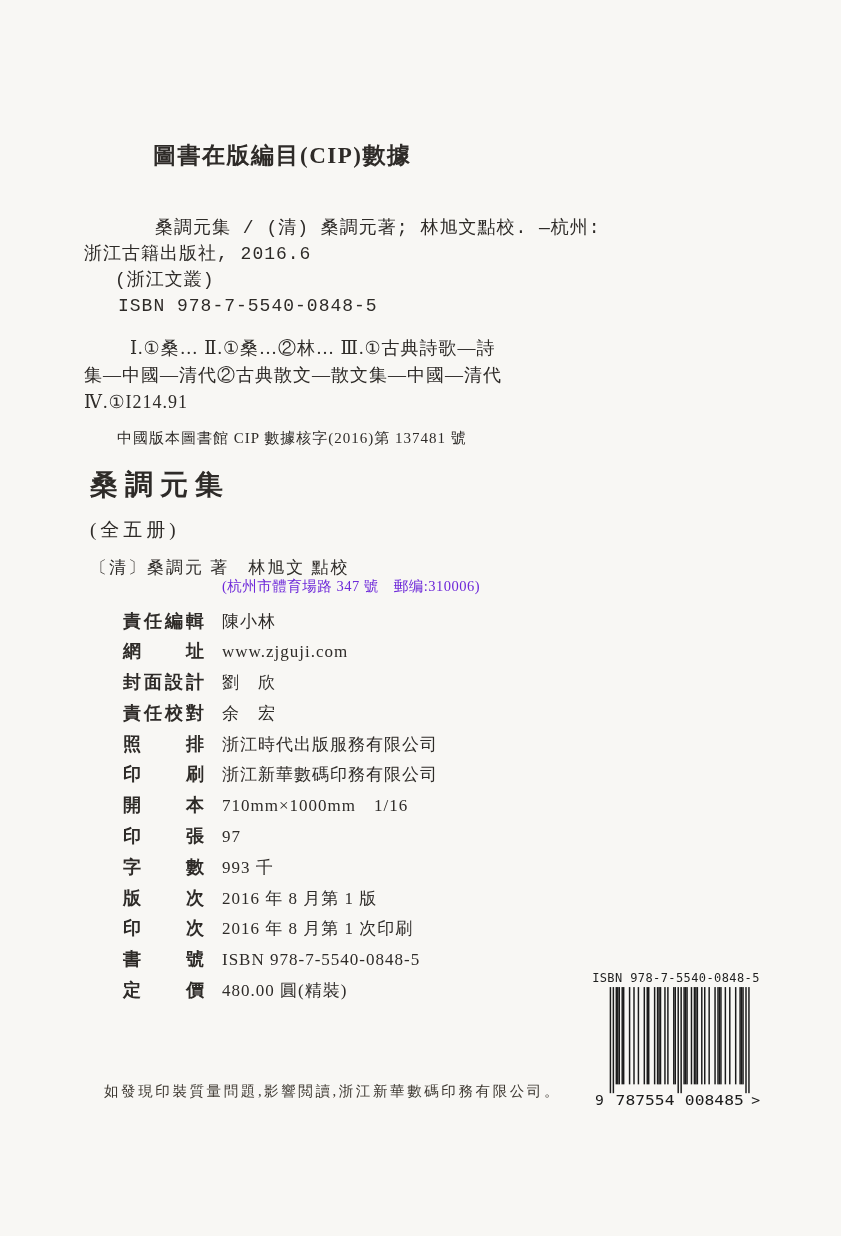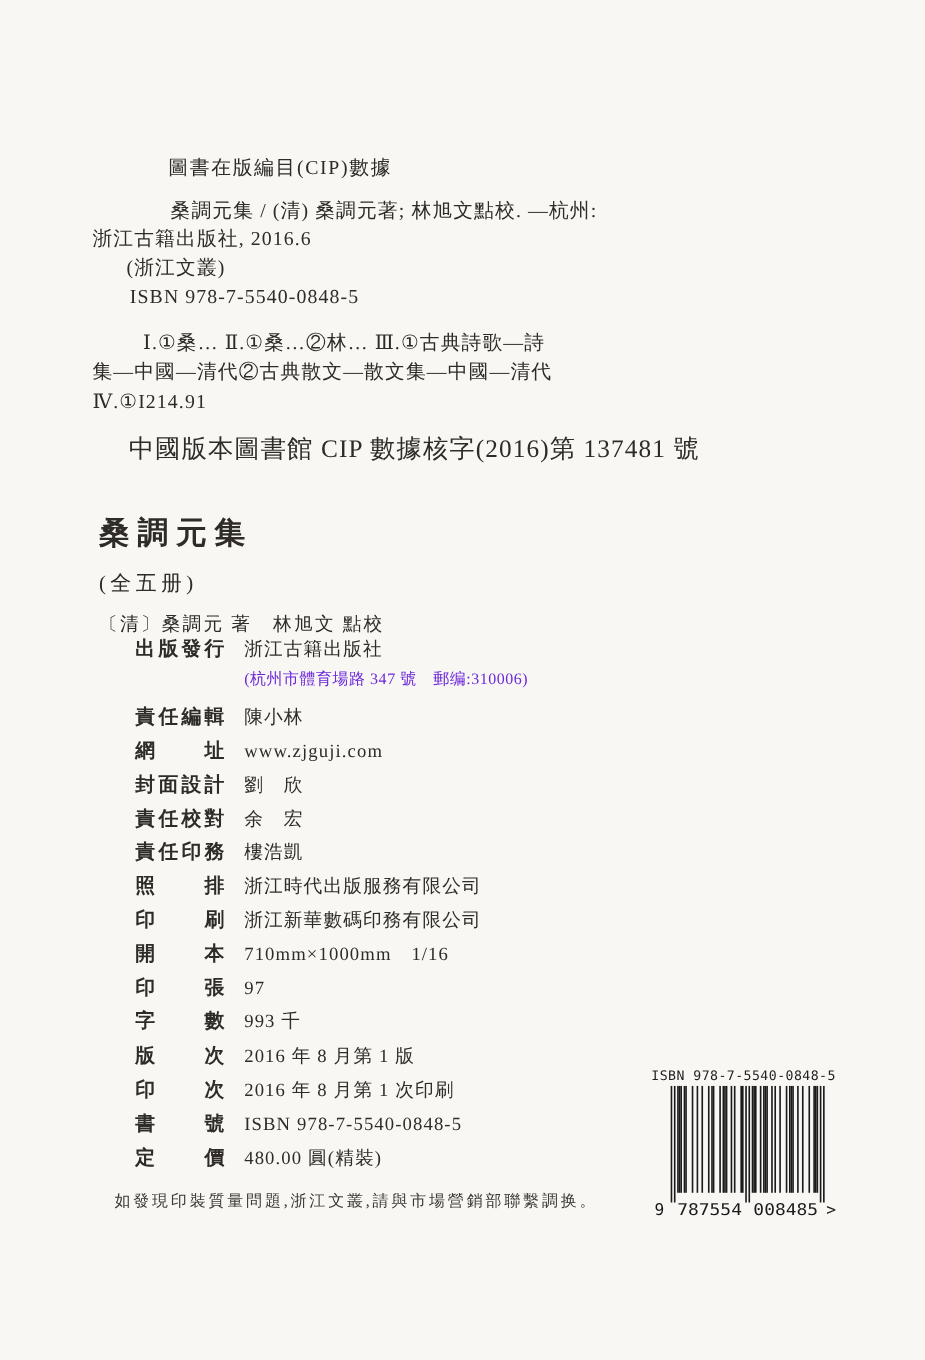--- a/index.html
+++ b/index.html
@@ -1,29 +1,29 @@
 <!DOCTYPE html>
 <html><head>
 <meta charset="utf-8">
 <style>
   html,body{margin:0;padding:0;}
   body{background:#f8f7f4;font-family:"Liberation Serif","DejaVu Serif",serif;}
   .page{position:relative;width:841px;height:1236px;background:#f8f7f4;overflow:hidden;color:#2e2b28;}
 
   
   .cip{position:absolute;left:84px;top:140px;width:540px;}
-  .cip-header{font-size:18px;font-weight:400;letter-spacing:1.5px;margin:0 0 0 69px;}
-  .cip-para{margin-top:14px;font-size:18px;line-height:26px;letter-spacing:1px;}
+  .cip-header{font-size:23px;font-weight:700;letter-spacing:1.5px;margin:0 0 0 69px;}
+  .cip-para{margin-top:44px;font-size:18px;line-height:26px;letter-spacing:1px;font-family:Liberation Mono, monospace;}
   .ln{white-space:pre;}
   .ind-first{margin-left:71px;}
   .ind-series{margin-left:31px;}
   .ind-isbn{margin-left:34px;}
   .cip-cls{margin-top:16px;font-size:18px;line-height:27px;letter-spacing:1px;}
   .ind-cls{margin-left:46px;}
-  .cip-reg{margin:13px 0 0 33px;font-size:23px;letter-spacing:1px;white-space:pre;}
+  .cip-reg{margin:13px 0 0 33px;font-size:15px;letter-spacing:1px;white-space:pre;}
 
   
   .titleblock{position:absolute;left:90px;top:466px;width:690px;text-align:left;}
   .book-title{font-size:28px;font-weight:700;letter-spacing:7px;margin:0;}
   .volume-note{font-size:19px;letter-spacing:4px;margin-top:13px;}
   .authors-line{font-size:17px;letter-spacing:2px;margin-top:13px;white-space:pre;}
 
   
   .colophon{position:absolute;left:123px;top:577px;width:560px;}
   .row{display:flex;align-items:baseline;height:30.8px;}
@@ -63,47 +63,39 @@
     <p class="cip-reg">中國版本圖書館 CIP 數據核字(2016)第 137481 號</p>
   </section>
 
   <section class="titleblock">
     <h1 class="book-title">桑調元集</h1>
     <div class="volume-note">(全五册)</div>
     <div class="authors-line">〔清〕桑調元 著　林旭文 點校</div>
   </section>
 
   <section class="colophon">
-    <div class="row">
-      <span class="lbl">出版發行</span>
-      <span class="val">浙江古籍出版社</span>
-    </div>
     <div class="row sub">
       <span class="lbl"></span>
       <span class="val">(杭州市體育場路 347 號　郵编:310006)</span>
     </div>
     <div class="row">
       <span class="lbl">責任編輯</span>
       <span class="val">陳小林</span>
     </div>
     <div class="row">
       <span class="lbl">網　　址</span>
       <span class="val">www.zjguji.com</span>
     </div>
     <div class="row">
       <span class="lbl">封面設計</span>
       <span class="val">劉　欣</span>
     </div>
     <div class="row">
       <span class="lbl">責任校對</span>
       <span class="val">余　宏</span>
-    </div>
-    <div class="row">
-      <span class="lbl">責任印務</span>
-      <span class="val">樓浩凱</span>
     </div>
     <div class="row">
       <span class="lbl">照　　排</span>
       <span class="val">浙江時代出版服務有限公司</span>
     </div>
     <div class="row">
       <span class="lbl">印　　刷</span>
       <span class="val">浙江新華數碼印務有限公司</span>
     </div>
     <div class="row">
@@ -129,21 +121,21 @@
     <div class="row">
       <span class="lbl">書　　號</span>
       <span class="val">ISBN 978-7-5540-0848-5</span>
     </div>
     <div class="row">
       <span class="lbl">定　　價</span>
       <span class="val">480.00 圓(精裝)</span>
     </div>
   </section>
 
-  <p class="note">如發現印裝質量問題,浙江文叢,請與市場營銷部聯繫調换。</p>
+  <p class="note">如發現印裝質量問題,影響閲讀,浙江新華數碼印務有限公司。</p>
 
   <div class="barcode">
     <div class="isbn-line">ISBN 978-7-5540-0848-5</div>
     <svg viewBox="-12 0 114 82" width="168" height="121" xmlns="http://www.w3.org/2000/svg">
         <rect x="0" y="0" width="1" height="72"></rect>
         <rect x="2" y="0" width="1" height="72"></rect>
         <rect x="4" y="0" width="1" height="66"></rect>
         <rect x="5" y="0" width="1" height="66"></rect>
         <rect x="6" y="0" width="1" height="66"></rect>
         <rect x="8" y="0" width="1" height="66"></rect>

